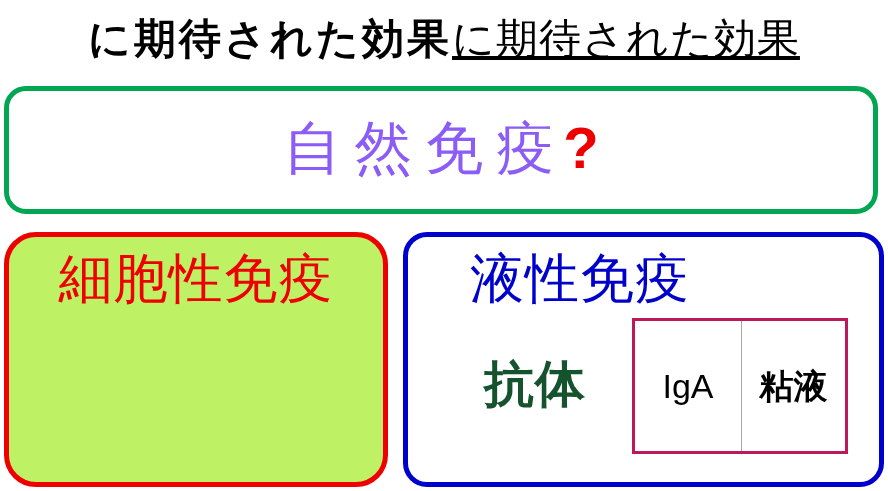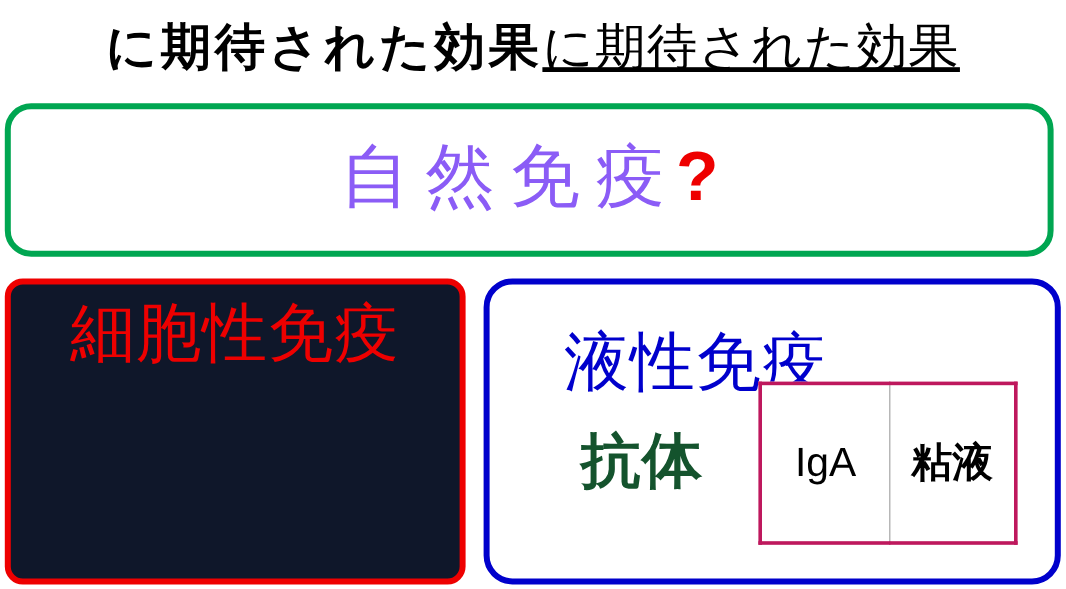--- a/index.html
+++ b/index.html
@@ -79,22 +79,22 @@
 
   
   .box-cellular {
     position: absolute;
     left: 4px;
     top: 232px;
     width: 384px;
     height: 255px;
     box-sizing: border-box;
     border: 5px solid #ee0000;
-    border-radius: 15px;
-    background: #0f172a;
+    border-radius: 32px;
+    background: #bef264;
   }
   .cellular-label {
     position: absolute;
     left: 0;
     top: 10px;
     width: 100%;
     text-align: center;
     color: #ee0000;
     font-size: 54px;
     font-weight: normal;
@@ -117,21 +117,20 @@
   .humoral-label {
     position: absolute;
     left: 62px;
     top: 10px;
     color: #0000cc;
     font-size: 54px;
     font-weight: normal;
     line-height: 62px;
     white-space: nowrap;
     letter-spacing: 1px;
-    margin-top: 24px;
   }
   .antibody-label {
     position: absolute;
     left: 76px;
     top: 118px;
     color: #14532d;
     font-size: 50px;
     font-weight: bold;
     line-height: 58px;
     white-space: nowrap;

